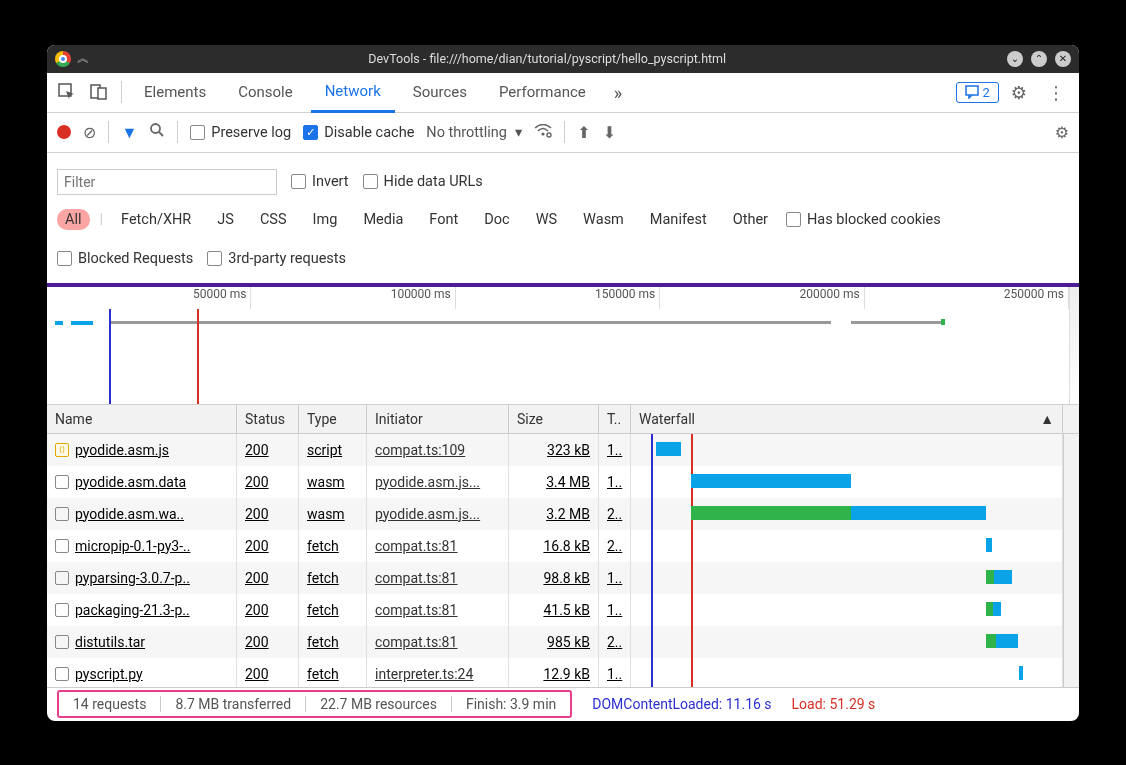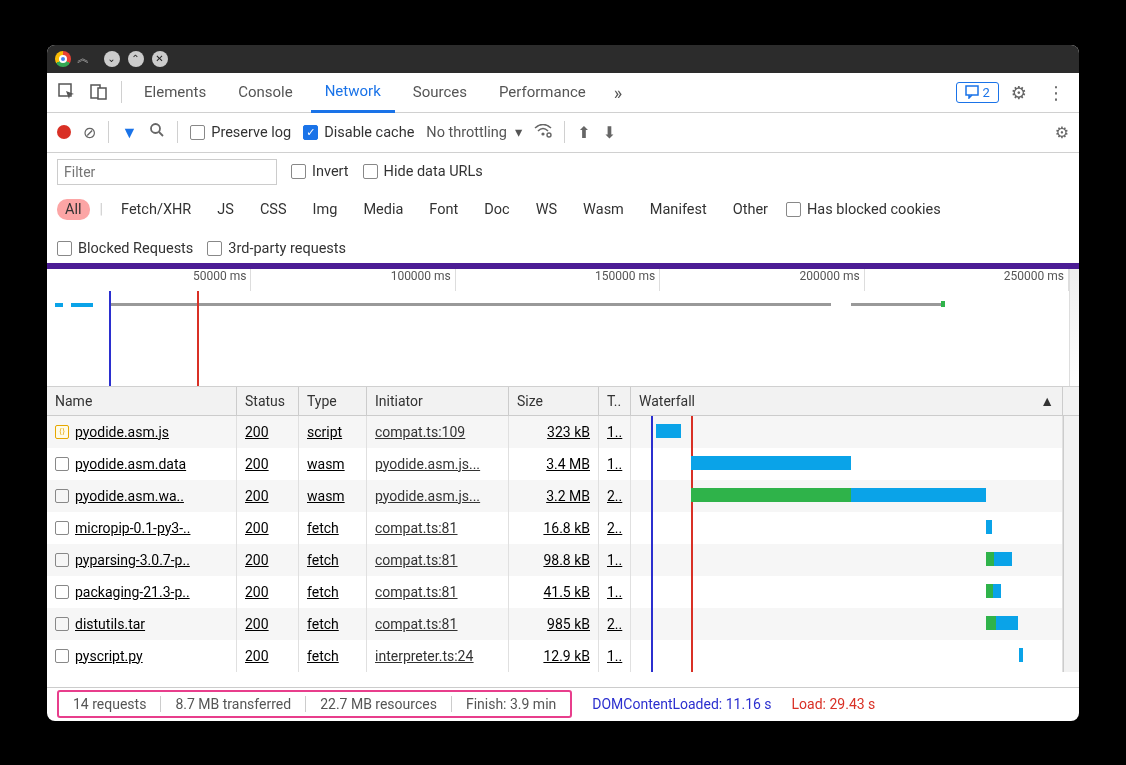--- a/index.html
+++ b/index.html
@@ -33,21 +33,21 @@
 .toolbar .ico { color:#666; cursor:pointer; font-size:16px; }
 .toolbar .funnel { color:#1a73e8; }
 .toolbar .vsep { width:1px; height:22px; background:#d0d0d0; }
 .chk { display:flex; align-items:center; gap:6px; cursor:pointer; }
 .chk .box { width:15px; height:15px; border:1.5px solid #888; border-radius:2px; display:flex; align-items:center; justify-content:center; }
 .chk .box.checked { background:#1a73e8; border-color:#1a73e8; color:#fff; font-size:11px; }
 .toolbar .throttle { display:flex; align-items:flex-end; gap:8px; color:#555; cursor:pointer; }
 .toolbar .right { margin-left:auto; }
 
 
-.filterbar { padding:6px 10px; border-bottom:6px solid #4c1d95; display:flex; flex-wrap:wrap; align-items:center; gap:14px; font-size:14.5px; color:#333; }
+.filterbar { padding:16px 10px; border-bottom:4px solid #4c1d95; display:flex; flex-wrap:wrap; align-items:center; gap:14px; font-size:14.5px; color:#333; }
 .filterbar input { width:220px; height:26px; border:1px solid #ccc; padding:0 6px; font-size:14px; }
 .filterbar .pill { padding:2px 8px; border-radius:10px; cursor:pointer; }
 .filterbar .pill.sel { background:#fca5a5; }
 .filterbar .row2 { width:100%; display:flex; gap:14px; padding-top:6px; }
 
 
 .timeline { height:118px; border-bottom:1px solid #d0d0d0; position:relative; background:#fff; }
 .timeline .ticks { position:absolute; top:0; left:0; right:10px; height:22px; display:flex; font-size:12px; color:#555; }
 .timeline .ticks span { flex:1; text-align:right; padding-right:4px; border-right:1px solid #ddd; }
 .timeline .bars { position:absolute; top:28px; left:4px; right:10px; height:30px; }
@@ -92,20 +92,21 @@
 .footer .ld { color:#d93025; margin-left:20px; }
 </style>
 </head>
 <body>
 
 <div class="window">
 
   <div class="titlebar">
     <div class="chrome-icon"></div>
     <span class="chev">︽</span>
+    <span class="title">DevTools - file:///home/dian/tutorial/pyscript/hello_pyscript.html</span>
     <div class="winbtn w1">⌄</div>
     <div class="winbtn w2">⌃</div>
     <div class="winbtn w3">✕</div>
   </div>
 
   <div class="tabbar">
     <div class="iconbtn">
       <svg width="18" height="18" viewBox="0 0 18 18">
           <rect x="1" y="1" width="12" height="12" fill="none" stroke="#555" stroke-width="1.5"></rect>
           <path d="M8 8 L16 11 L12 12 L11 16 Z" fill="#555"></path>
@@ -412,16 +413,16 @@
   </div>
 
   <div class="footer">
     <div class="hl">
       <span class="seg">14 requests</span>
       <span class="seg">8.7 MB transferred</span>
       <span class="seg">22.7 MB resources</span>
       <span class="seg">Finish: 3.9 min</span>
     </div>
     <span class="dcl">DOMContentLoaded: 11.16 s</span>
-    <span class="ld">Load: 29.43 s</span>
+    <span class="ld">Load: 51.29 s</span>
   </div>
 
 </div>
 
 </body></html>

